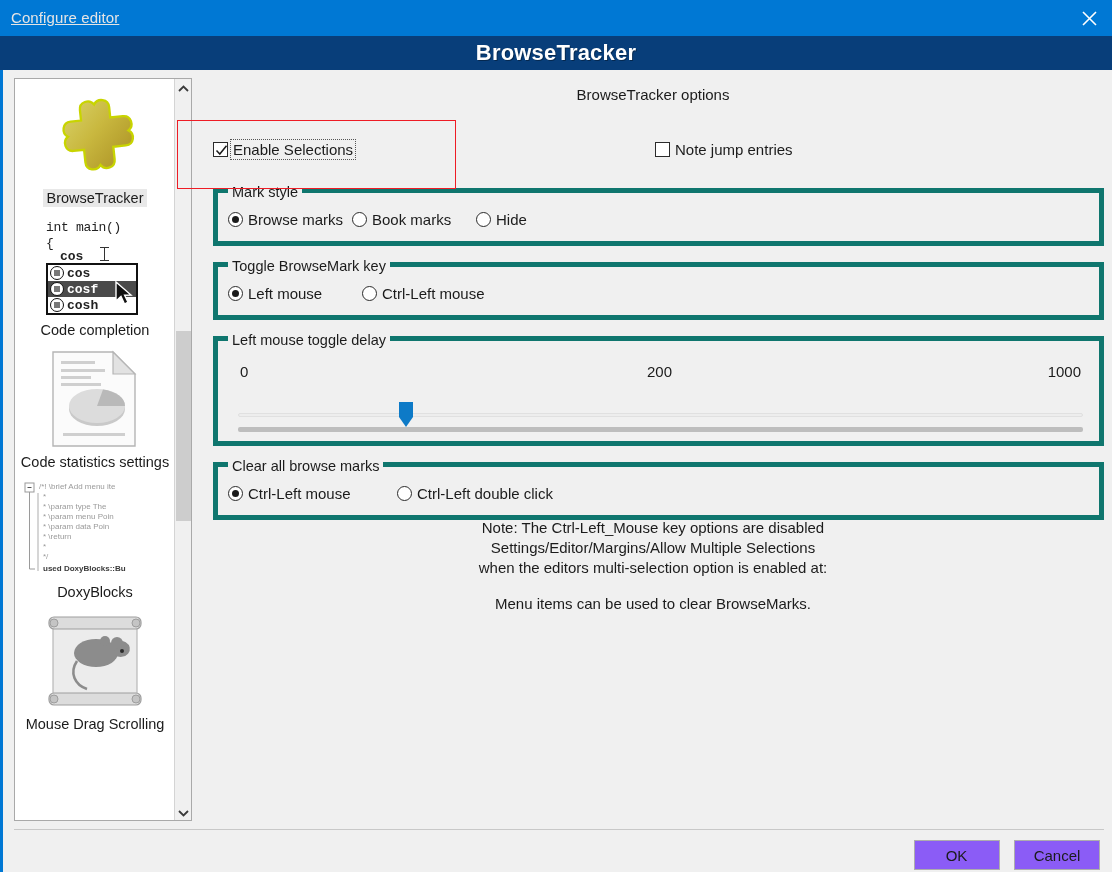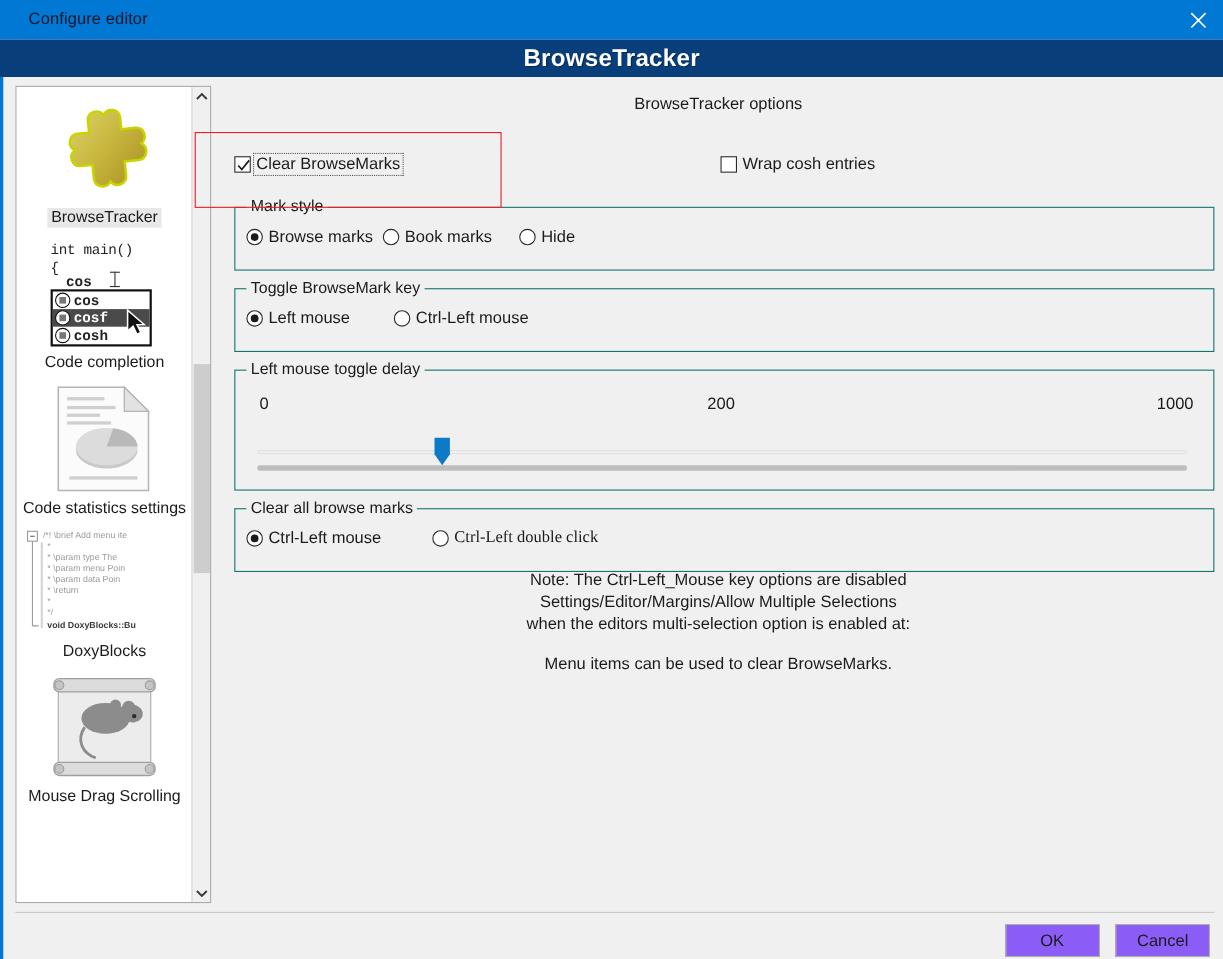--- a/index.html
+++ b/index.html
@@ -24,25 +24,26 @@
   
   .titlebar {
     position: absolute;
     left: 0; top: 0;
     width: 1112px; height: 36px;
     background: #0078d4;
     color: #ffffff;
   }
   .titlebar-text {
     position: absolute;
-    left: 26px; top: 9px;
+    left: 11px; top: 9px;
     font-size: 15px;
     letter-spacing: 0.1px;
-    color: #0f172a;
+    color: #e5e5e5;
     white-space: nowrap;
+    text-decoration: underline;
   }
   .titlebar-close {
     position: absolute;
     right: 0; top: 0;
     width: 46px; height: 36px;
     display: flex;
     align-items: center;
     justify-content: center;
     cursor: default;
   }
@@ -253,21 +254,21 @@
   .chk-label.focused {
     outline: 1px dotted #555;
     outline-offset: 0px;
   }
 
   
   .group {
     position: absolute;
     left: 11px;
     width: 891px;
-    border: 1px solid #0f766e;
+    border: 5px solid #0f766e;
     background: #f0f0f0;
     box-sizing: border-box;
   }
   .group-title {
     position: absolute;
     left: 10px; top: -9px;
     background: #f0f0f0;
     padding: 0 4px;
     font-size: 14.5px;
     color: #1b1b1b;
@@ -512,21 +513,21 @@
               <rect x="20" y="12" width="2" height="78" fill="#d6d6d6"></rect>
             </svg>
             <div class="doxy-line" style="left:22px; top:1px;">/*! \brief Add menu ite</div>
             <div class="doxy-line" style="left:26px; top:11px;">*</div>
             <div class="doxy-line" style="left:26px; top:21px;">* \param type    The </div>
             <div class="doxy-line" style="left:26px; top:31px;">* \param menu  Poin</div>
             <div class="doxy-line" style="left:26px; top:41px;">* \param data   Poin</div>
             <div class="doxy-line" style="left:26px; top:51px;">* \return</div>
             <div class="doxy-line" style="left:26px; top:61px;">*</div>
             <div class="doxy-line" style="left:26px; top:71px;">*/</div>
-            <div class="doxy-line" style="left:26px; top:83px; color:#3a3a3a; font-weight:bold;">void DoxyBlocks::Bu</div>
+            <div class="doxy-line" style="left:26px; top:83px; color:#3a3a3a; font-weight:bold;">used DoxyBlocks::Bu</div>
           </div>
           <span class="side-label">DoxyBlocks</span>
         </div>
 
         <div class="side-item">
           <div class="mouse-thumb">
             <svg width="108" height="100" viewBox="0 0 108 100">
               <rect x="12" y="10" width="84" height="80" fill="#ececec" stroke="#b8b8b8" stroke-width="1.2"></rect>
               <rect x="8" y="6" width="92" height="12" rx="5" fill="#dcdcdc" stroke="#9e9e9e" stroke-width="1.2"></rect>
               <rect x="8" y="82" width="92" height="12" rx="5" fill="#dcdcdc" stroke="#9e9e9e" stroke-width="1.2"></rect>
@@ -570,26 +571,26 @@
 
       <div class="pane-title">BrowseTracker options</div>
 
       <div class="top-checks">
         <label class="chk-wrap chk-enable">
           <span class="chk-box">
             <svg width="13" height="13" viewBox="0 0 13 13">
               <path d="M1.5,6.5 L4.8,10 L11.5,1.8" stroke="#1b1b1b" stroke-width="1.5" fill="none"></path>
             </svg>
           </span>
-          <span class="chk-label focused">Clear BrowseMarks</span>
+          <span class="chk-label focused">Enable Selections</span>
         </label>
 
         <label class="chk-wrap chk-wrap-jump">
           <span class="chk-box"></span>
-          <span class="chk-label">Wrap cosh entries</span>
+          <span class="chk-label">Note jump entries</span>
         </label>
       </div>
 
       <div class="group" style="top:110px; height:58px;">
         <span class="group-title">Mark style</span>
         <div class="group-inner">
           <label class="radio-wrap checked" style="left:10px; top:18px;">
             <span class="radio-dot">
                 <i></i>
               </span>
@@ -644,21 +645,21 @@
 
       <div class="group" style="top:384px; height:58px;">
         <span class="group-title">Clear all browse marks</span>
         <div class="group-inner">
           <label class="radio-wrap checked" style="left:10px; top:18px;">
             <span class="radio-dot">
                 <i></i>
               </span>
             <span class="radio-label">Ctrl-Left mouse</span>
           </label>
-          <label class="radio-wrap" style="left:179px; top:18px;font-family:Liberation Serif, serif;">
+          <label class="radio-wrap" style="left:179px; top:18px;">
             <span class="radio-dot"></span>
             <span class="radio-label">Ctrl-Left double click</span>
           </label>
         </div>
       </div>
 
       <div class="note">
         <div>Note: The Ctrl-Left_Mouse key options are disabled</div>
         <div>Settings/Editor/Margins/Allow Multiple Selections</div>
         <div>when the editors multi-selection option is enabled at:</div>

